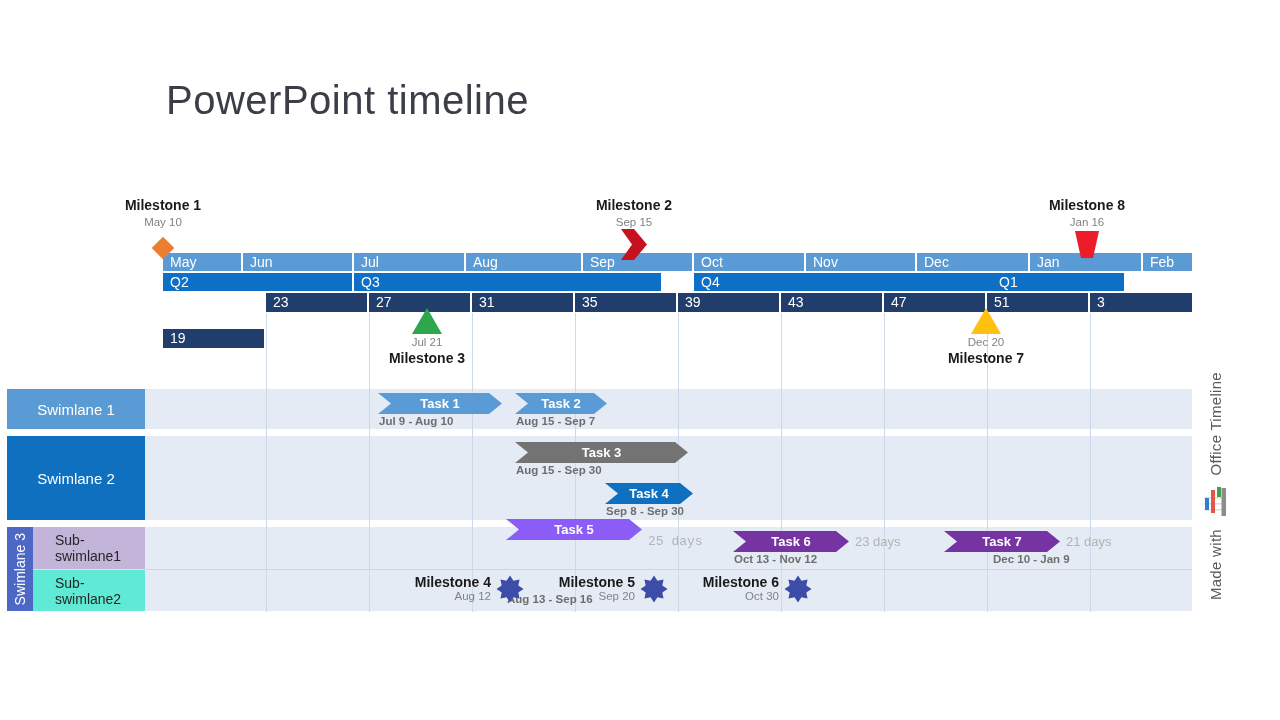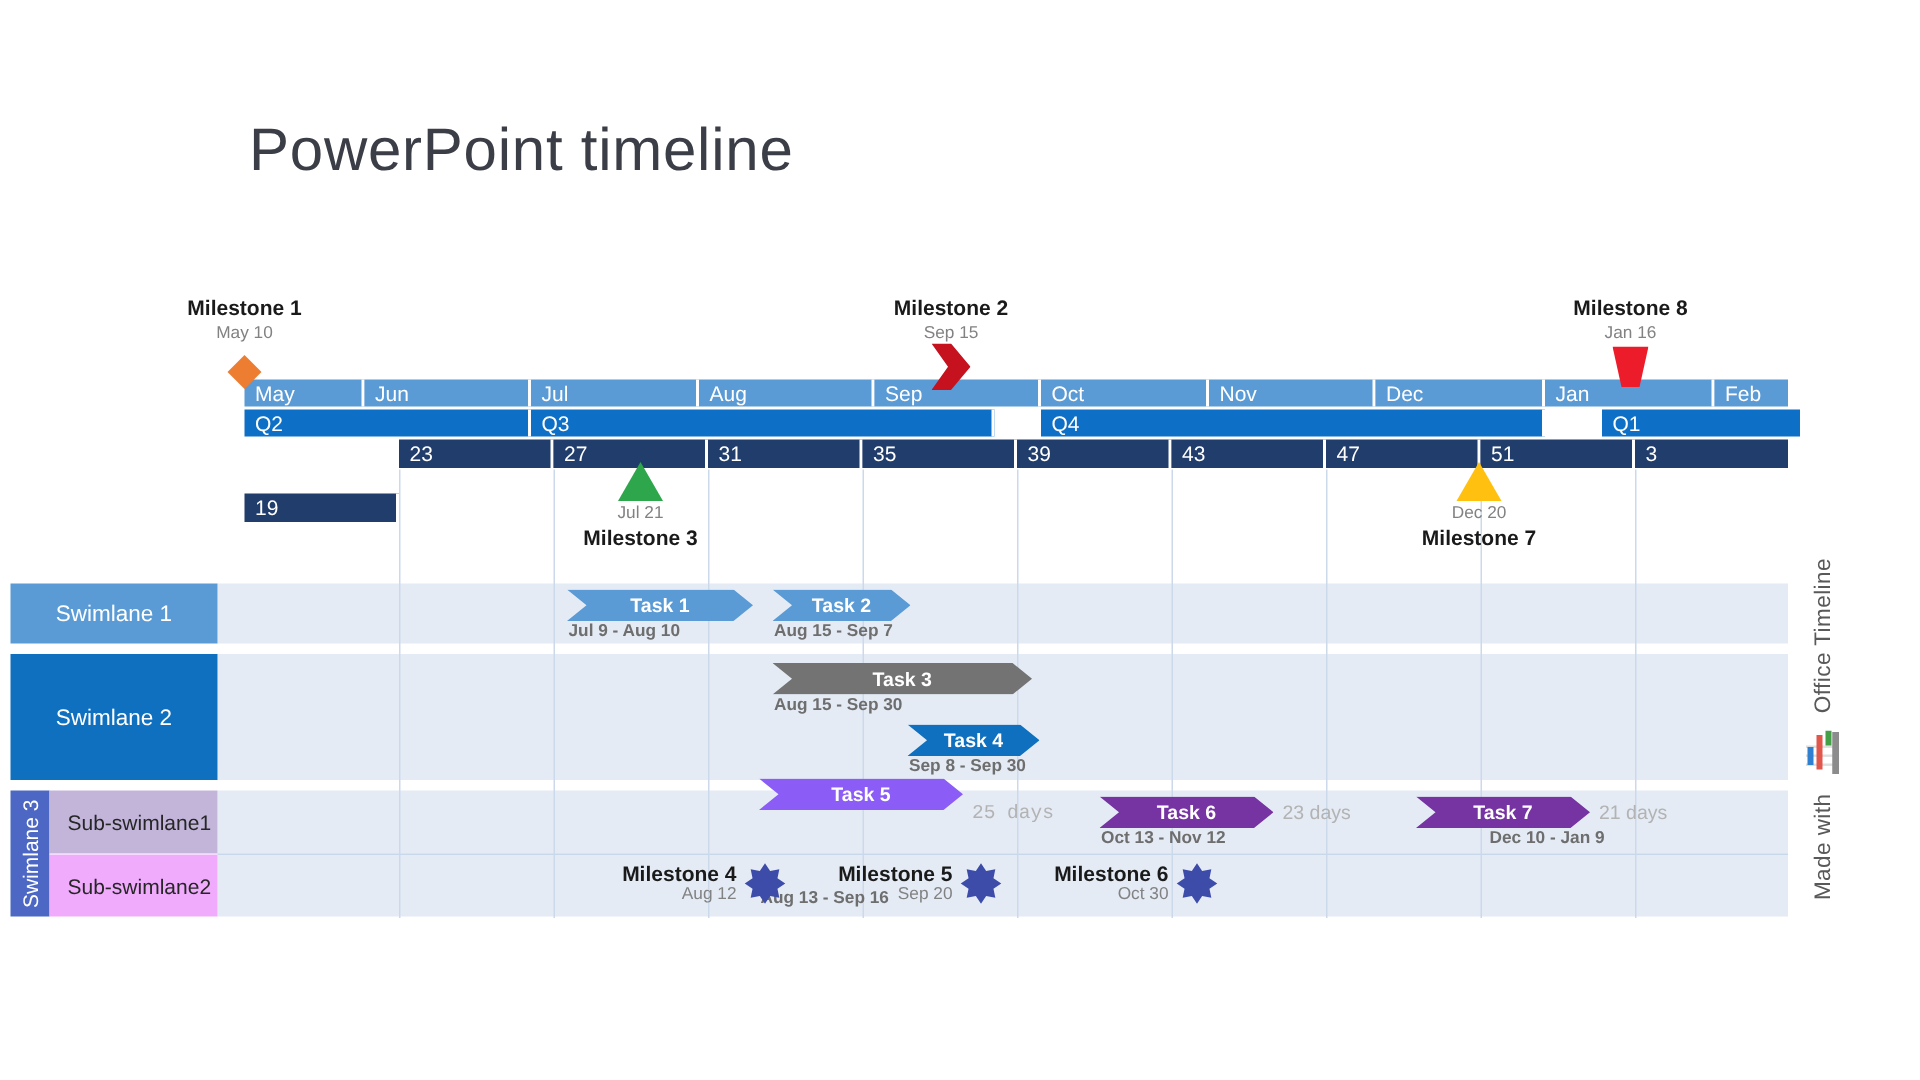--- a/index.html
+++ b/index.html
@@ -43,23 +43,23 @@
   .task-duration{position:absolute;font-size:13px;color:#B3B3B3;white-space:nowrap}
   .star-name{position:absolute;font-size:14px;font-weight:bold;color:#1A1A1A;white-space:nowrap;text-align:right}
   .star-date{position:absolute;font-size:11.5px;color:#828282;white-space:nowrap;text-align:right}
 
   
   .lane-label{position:absolute;left:7px;width:138px;display:flex;align-items:center;justify-content:center;color:#fff;font-size:15px}
   .lbl1{top:389px;height:40px;background:#5B9BD5}
   .lbl2{top:436px;height:84px;background:#0E70BE}
   .lane3-band{position:absolute;left:7px;top:527px;width:26px;height:84px;background:#4D68C4;display:flex;align-items:center;justify-content:center}
   .lane3-band span{writing-mode:vertical-rl;transform:rotate(180deg);color:#fff;font-size:14px;white-space:nowrap}
-  .sub-label{position:absolute;left:33px;width:112px;height:42px;display:flex;align-items:center;padding-left:12px;font-size:14px;color:#262626}
+  .sub-label{position:absolute;left:33px;width:112px;height:42px;display:flex;align-items:center;padding-left:22px;font-size:14px;color:#262626}
   .sub1{top:527px;background:#C2B5D9}
-  .sub2{top:569px;background:#f0abfc;border-top:1px solid rgba(255,255,255,.55)}
+  .sub2{top:569px;background:#5eead4;border-top:1px solid rgba(255,255,255,.55)}
 
   
   .branding{position:absolute;left:1200px;top:372px;width:30px;height:240px;display:flex;flex-direction:column;align-items:center;gap:12px}
   .vtext{writing-mode:vertical-rl;transform:rotate(180deg);font-size:15px;color:#595959;letter-spacing:.3px;white-space:nowrap}
 </style>
 </head>
 <body>
 
 <div class="slide">
 
@@ -92,21 +92,21 @@
         <div class="band-cell" style="left: 531px; width: 112px;">Oct</div>
         <div class="band-cell" style="left: 643px; width: 111px;">Nov</div>
         <div class="band-cell" style="left: 754px; width: 113px;">Dec</div>
         <div class="band-cell" style="left: 867px; width: 113px;">Jan</div>
         <div class="band-cell" style="left: 980px; width: 49px; border-right: none;">Feb</div>
       </div>
     <div class="band-row" id="row-quarters">
         <div class="band-cell" style="left: 0px; width: 191px;">Q2</div>
         <div class="band-cell" style="left: 191px; width: 309px;">Q3</div>
         <div class="band-cell" style="left: 531px; width: 336px;">Q4</div>
-        <div class="band-cell" style="left: 905px; width: 132px; border-right: none;">Q1</div>
+        <div class="band-cell" style="left: 829px; width: 132px; border-right: none;">Q1</div>
       </div>
     <div class="band-row" id="row-weeks">
         <div class="band-cell" style="left: 0px; width: 103px; margin-top: 36px;">19</div>
         <div class="band-cell" style="left: 103px; width: 103px;">23</div>
         <div class="band-cell" style="left: 206px; width: 103px;">27</div>
         <div class="band-cell" style="left: 309px; width: 103px;">31</div>
         <div class="band-cell" style="left: 412px; width: 103px;">35</div>
         <div class="band-cell" style="left: 515px; width: 103px;">39</div>
         <div class="band-cell" style="left: 618px; width: 103px;">43</div>
         <div class="band-cell" style="left: 721px; width: 103px;">47</div>

